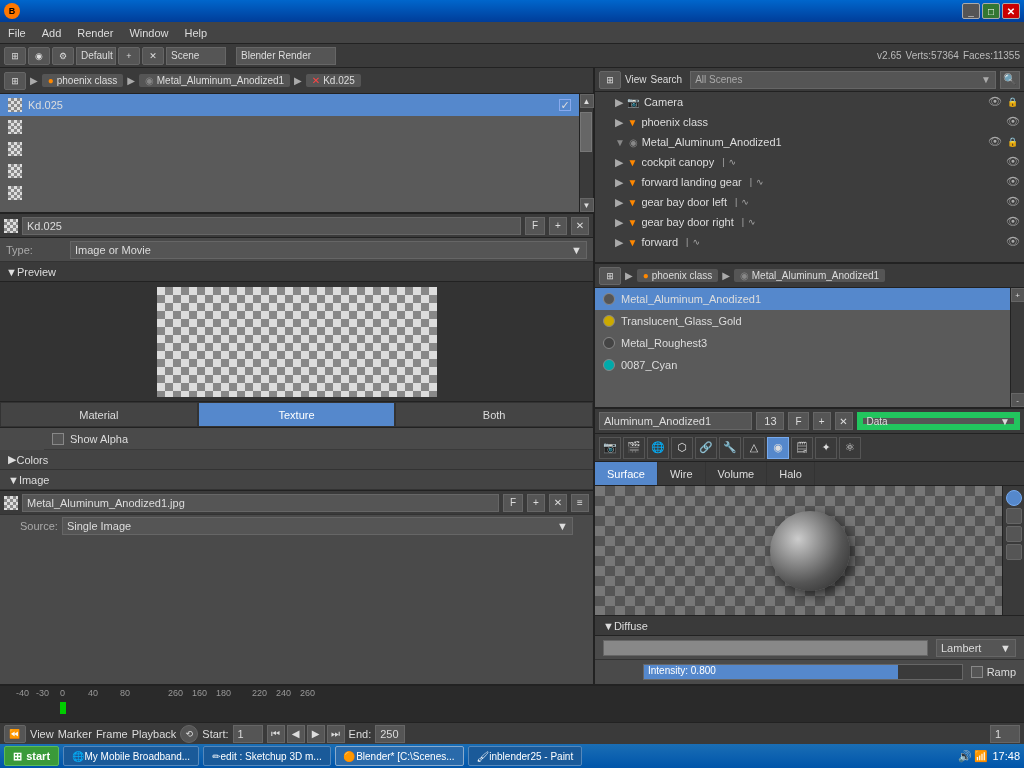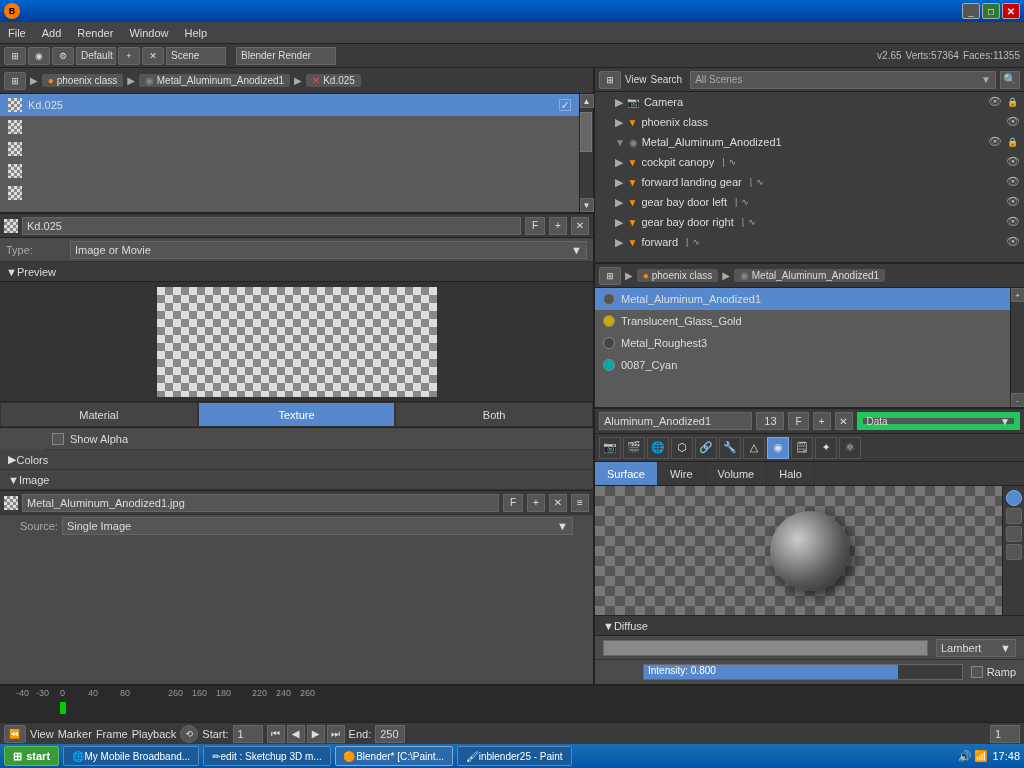--- a/index.html
+++ b/index.html
@@ -1010,21 +1010,21 @@
     <div class="taskbar-item">
       <span>🌐 </span>
       <span>My Mobile Broadband...</span>
     </div>
     <div class="taskbar-item">
       <span>✏ </span>
       <span>edit : Sketchup 3D m...</span>
     </div>
     <div class="taskbar-item" style="background:#2a6aaa;border-color:#88aacc;">
       <span>🟠 </span>
-      <span>Blender* [C:\Paint...</span>
+      <span>Blender* [C:\Scenes...</span>
     </div>
     <div class="taskbar-item">
       <span>🖌 </span>
       <span>inblender25 - Paint</span>
     </div>
   </div>
   <div class="taskbar-right">
     <span>🔊 📶</span>
     <span>17:48</span>
   </div>

